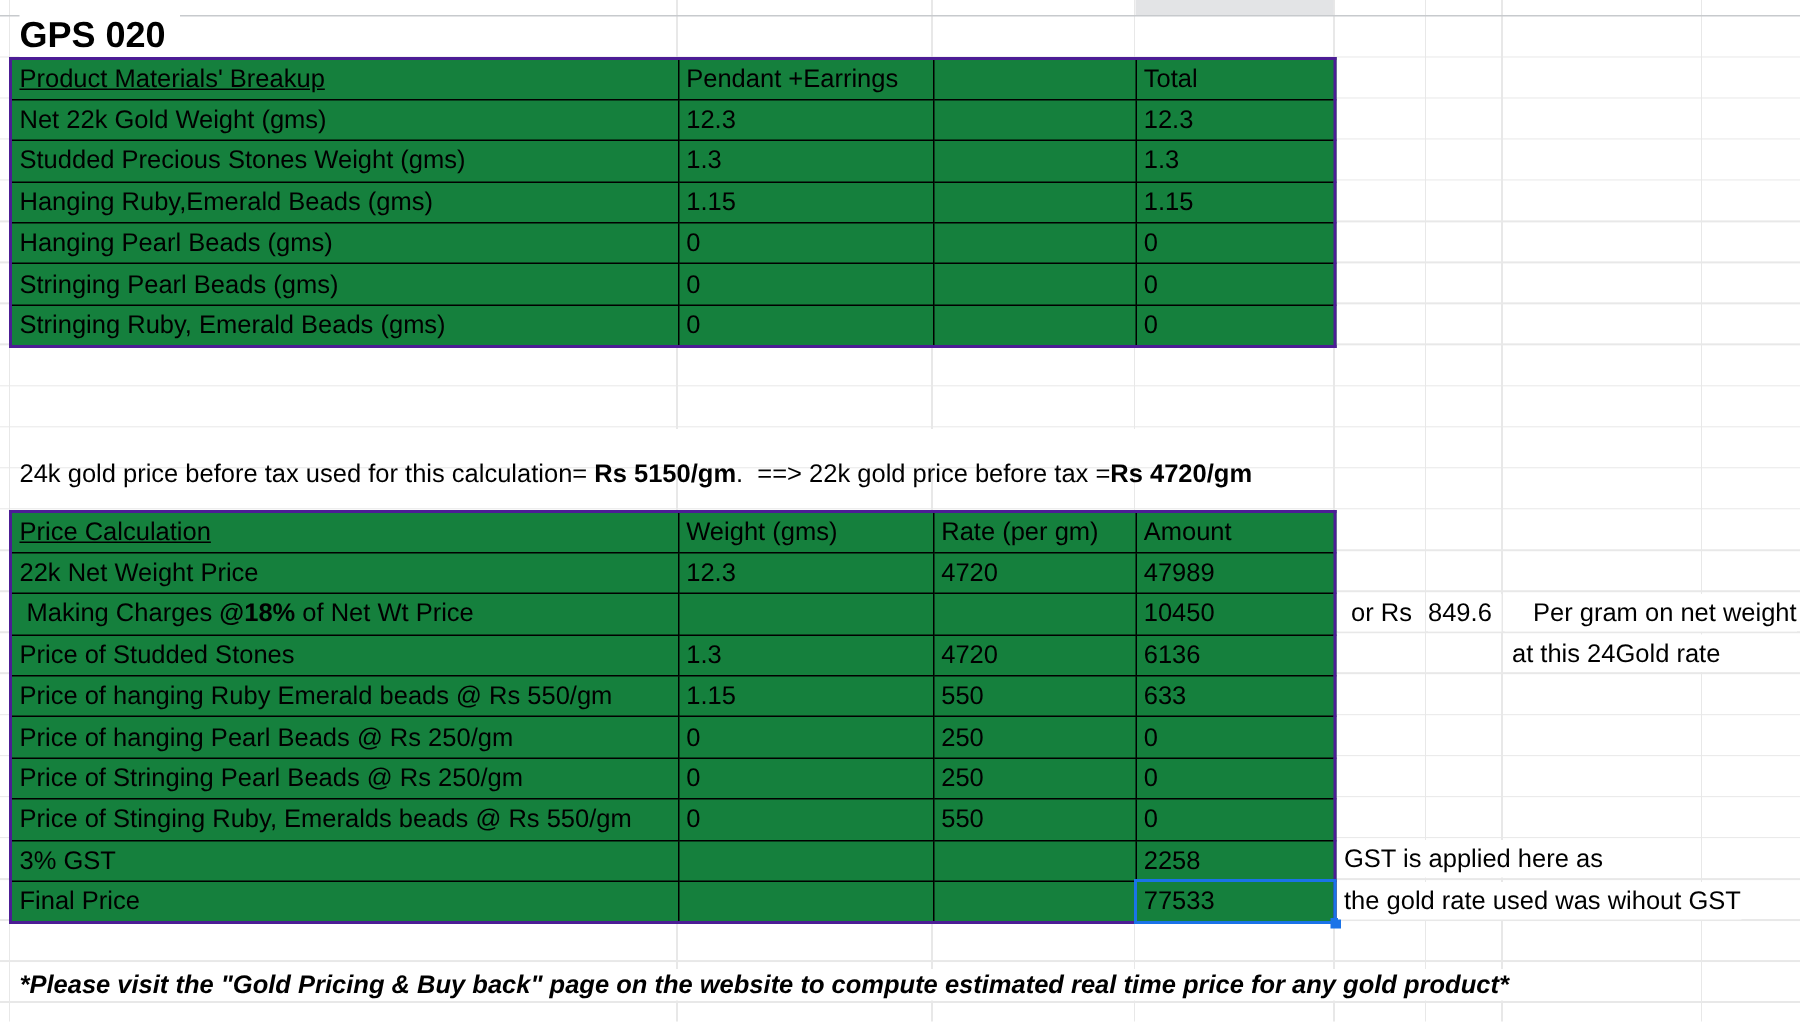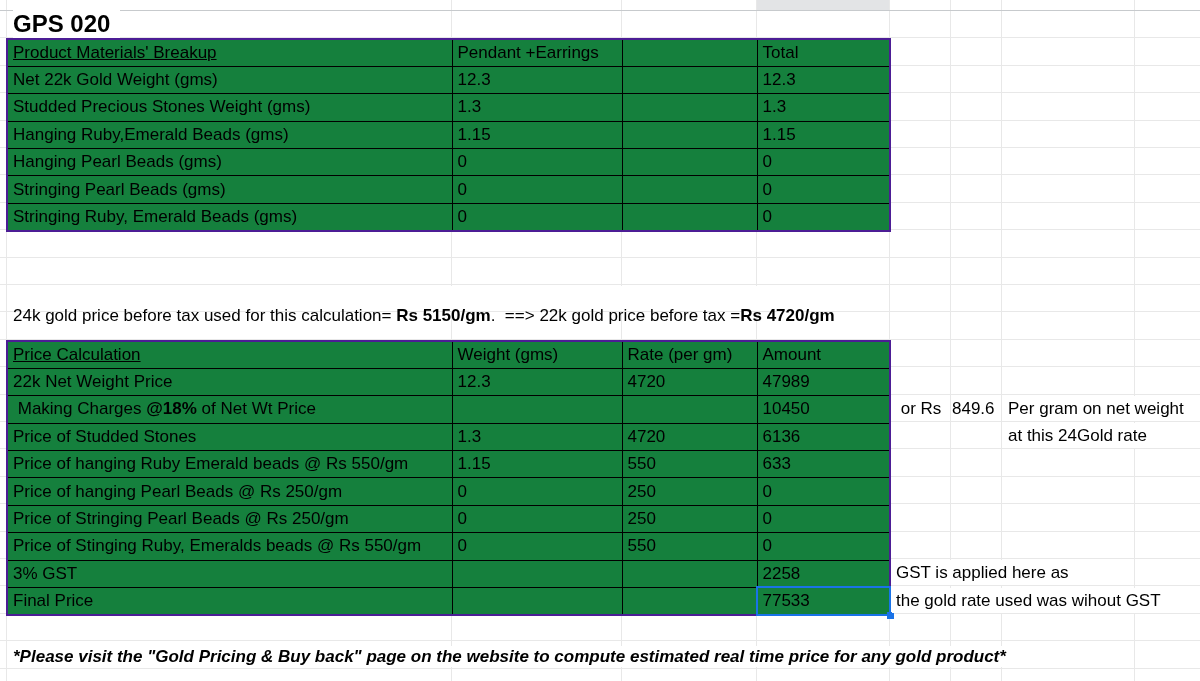--- a/index.html
+++ b/index.html
@@ -42,21 +42,21 @@
   .c{text-align:center}
   .r{text-align:right}
   .b{font-weight:bold}
   td.mc{white-space:pre}
 
   .note{position:absolute;left:7px;top:286px;height:25px;line-height:25px;background:#fff;
         white-space:pre;padding:17px 10px 0 6px}
   .sidetext{position:absolute;height:25px;line-height:25px;background:#fff;white-space:pre}
   .or-rs{left:892px;top:396px;width:58px;text-align:center}
   .pgv{left:952px;top:396px;width:49px;text-align:left;padding-right:3px}
-  .pg1{left:1003px;top:396px;padding-left:5px}
+  .pg1{left:1003px;top:396px;padding-left:19px}
   .pg2{left:1003px;top:423px;padding-left:5px}
   .gst1{left:892px;top:560px;padding-left:4px}
   .gst2{left:892px;top:588px;padding-left:4px}
 
   td.sel-cell{position:relative;overflow:visible}
   .selbox{position:absolute;left:-2px;top:-2px;right:-2px;bottom:-2px;
           border:2px solid #1a73e8;pointer-events:none}
   .selbox .handle{position:absolute;right:-5px;bottom:-5px;width:7px;height:7px;background:#1a73e8}
 
   .footer{position:absolute;left:7px;top:646px;height:21px;line-height:21px;background:#fff;

